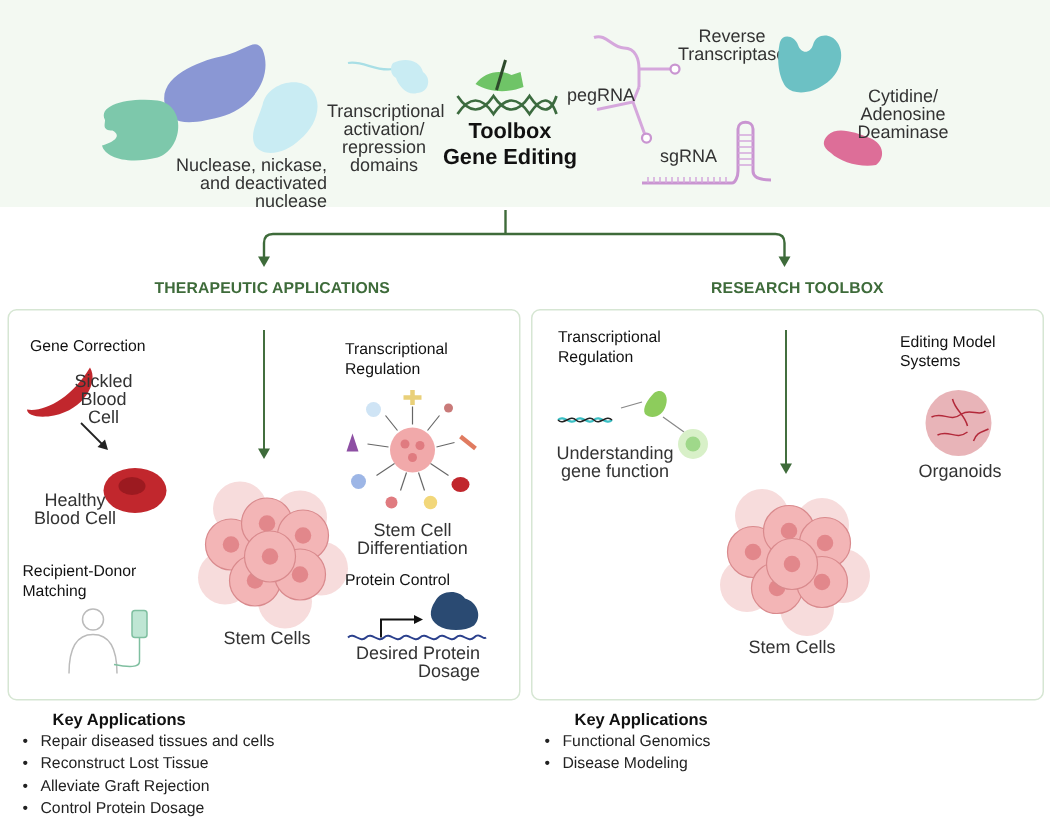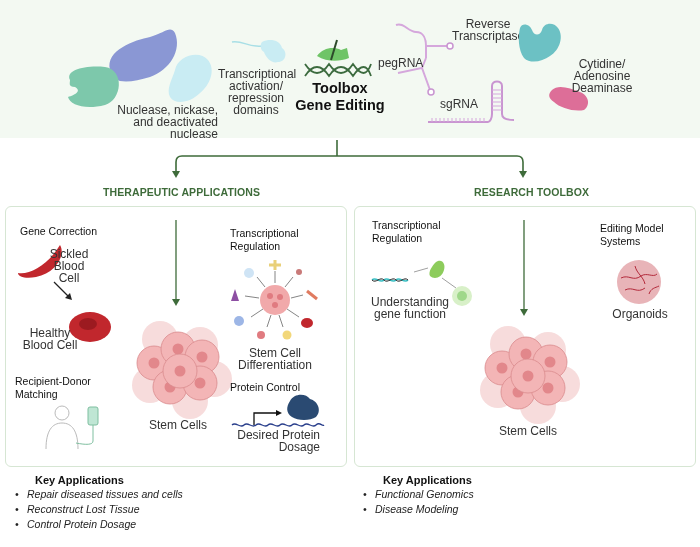--- a/index.html
+++ b/index.html
@@ -5,21 +5,21 @@
   html,body{margin:0;padding:0;}
   body{width:700px;height:547px;background:#ffffff;position:relative;overflow:hidden;font-family:"Liberation Sans",sans-serif;color:#222;}
   .top-band{position:absolute;left:0;top:0;width:700px;height:138px;background:#f3f9f2;}
   .lbl{position:absolute;font-size:12px;line-height:12px;text-align:center;color:#333;}
   .title{position:absolute;font-weight:bold;font-size:14.5px;line-height:17px;text-align:center;color:#111;}
   .sec-head{position:absolute;font-weight:bold;font-size:10.5px;color:#3e6b3a;letter-spacing:0.1px;}
   .panel{position:absolute;border:1.5px solid #d6e6d3;border-radius:6px;background:#fff;}
   .ptitle{position:absolute;font-weight:normal;font-size:10.5px;line-height:12.5px;text-align:left;color:#111;}
   .ka-title{position:absolute;font-weight:bold;font-size:11px;color:#111;padding-left:28px;}
   ul.ka{position:absolute;margin:0;padding:0;list-style:none;font-size:10.5px;line-height:15px;color:#222;}
-  ul.ka li{padding-left:20px;position:relative;font-style:italic;}
+  ul.ka li{padding-left:20px;position:relative;}
   ul.ka li:before{content:"•";position:absolute;left:8px;}
   svg{position:absolute;overflow:visible;}
 </style>
 </head>
 <body>
 
 <div class="top-band"></div>
 
 <svg style="left:60px;top:25px;" width="170" height="90" viewBox="0 0 170 90">
   <path d="M50 45 C45 25 75 15 90 12 C105 8 110 0 115 8 C122 25 110 45 90 52 C70 58 52 60 50 45Z" fill="#8a97d4"></path>
@@ -219,20 +219,21 @@
 </svg>
 <div class="lbl" style="left:230px;top:429px;width:90px;text-align:right;">
   <div>Desired Protein</div>
   <div>Dosage</div>
 </div>
 
 <div class="ka-title" style="left:7px;top:474px;">Key Applications</div>
 <ul class="ka" style="left:7px;top:487px;">
   <li>Repair diseased tissues and cells</li>
   <li>Reconstruct Lost Tissue</li>
+  <li>Alleviate Graft Rejection</li>
   <li>Control Protein Dosage</li>
 </ul>
 
 <div class="panel" style="left:354px;top:206px;width:340px;height:259px;"></div>
 <svg style="left:518px;top:220px;" width="12" height="100" viewBox="0 0 12 100">
   <line x1="6" y1="0" x2="6" y2="90" stroke="#3e6b3a" stroke-width="1.3"></line>
   <polygon points="2,89 10,89 6,96" fill="#3e6b3a"></polygon>
 </svg>
 <div class="ptitle" style="left:372px;top:219px;width:90px;">
   <div>Transcriptional</div>

